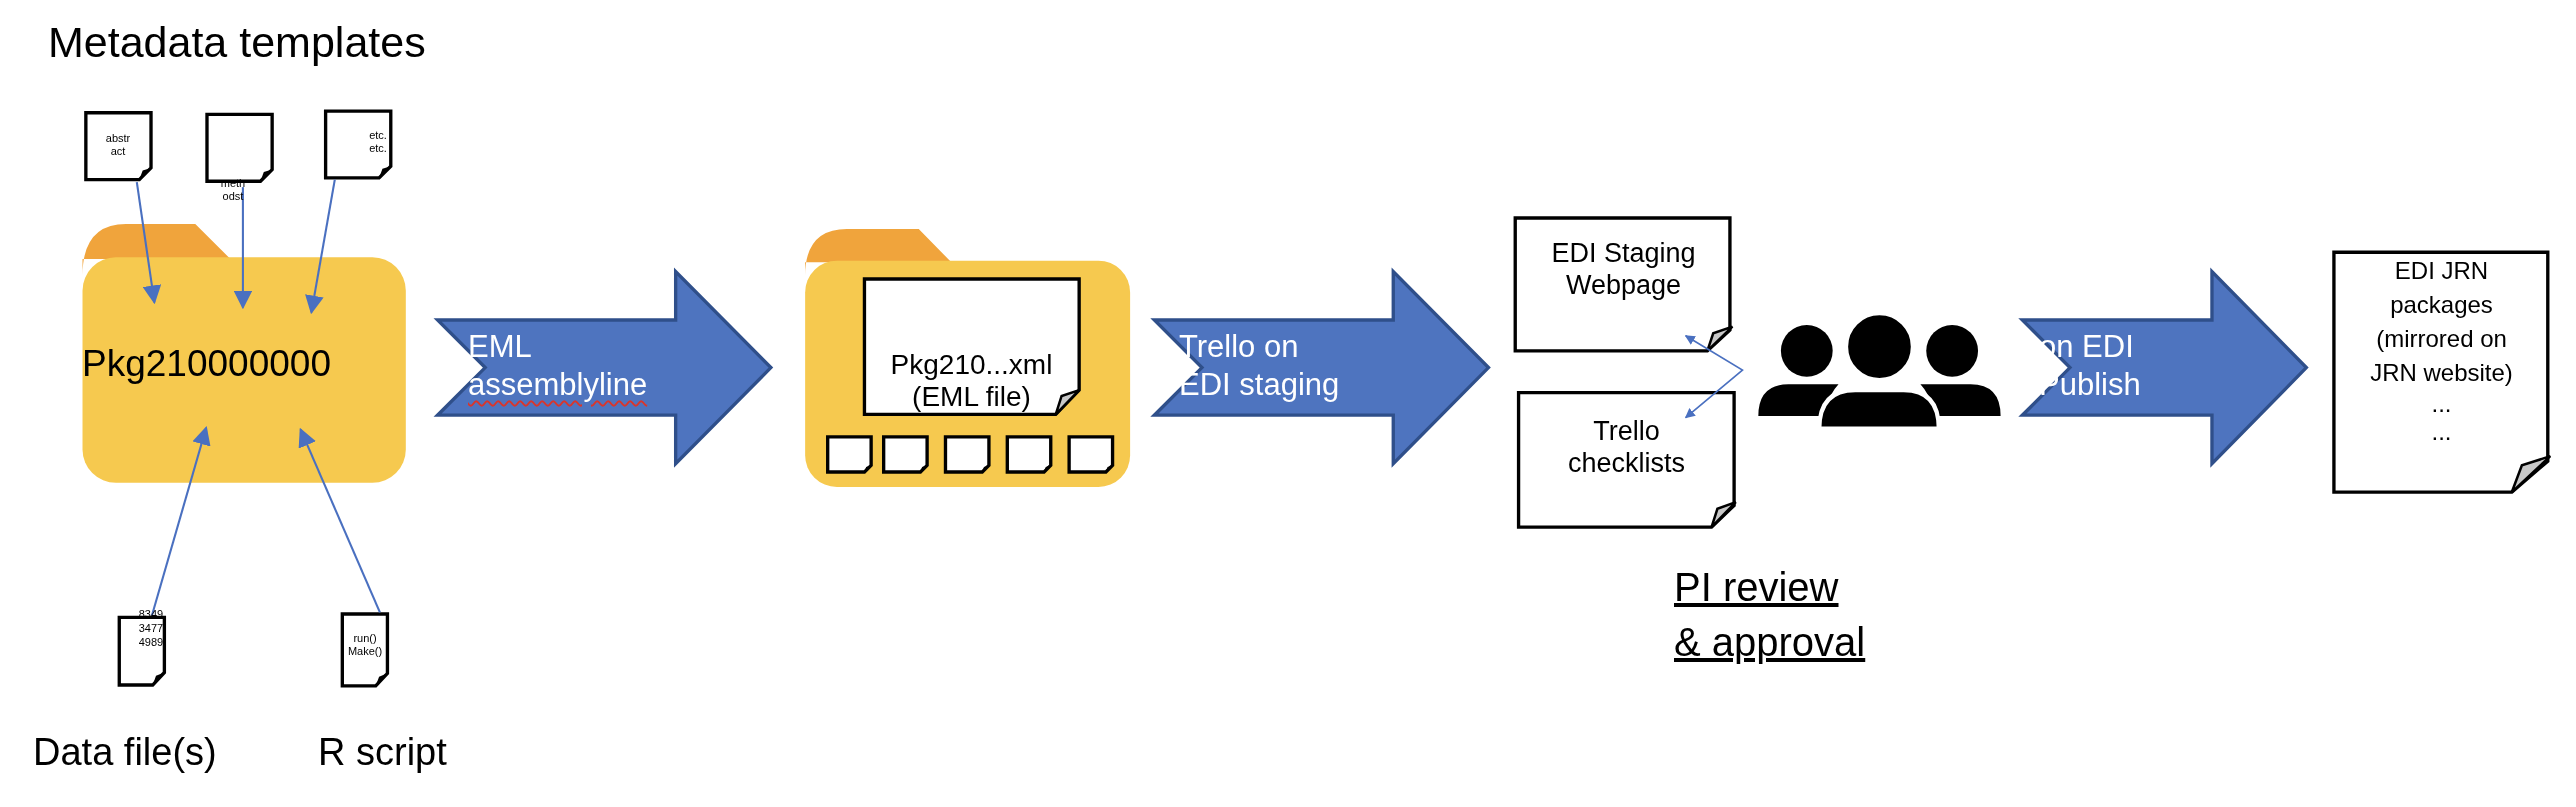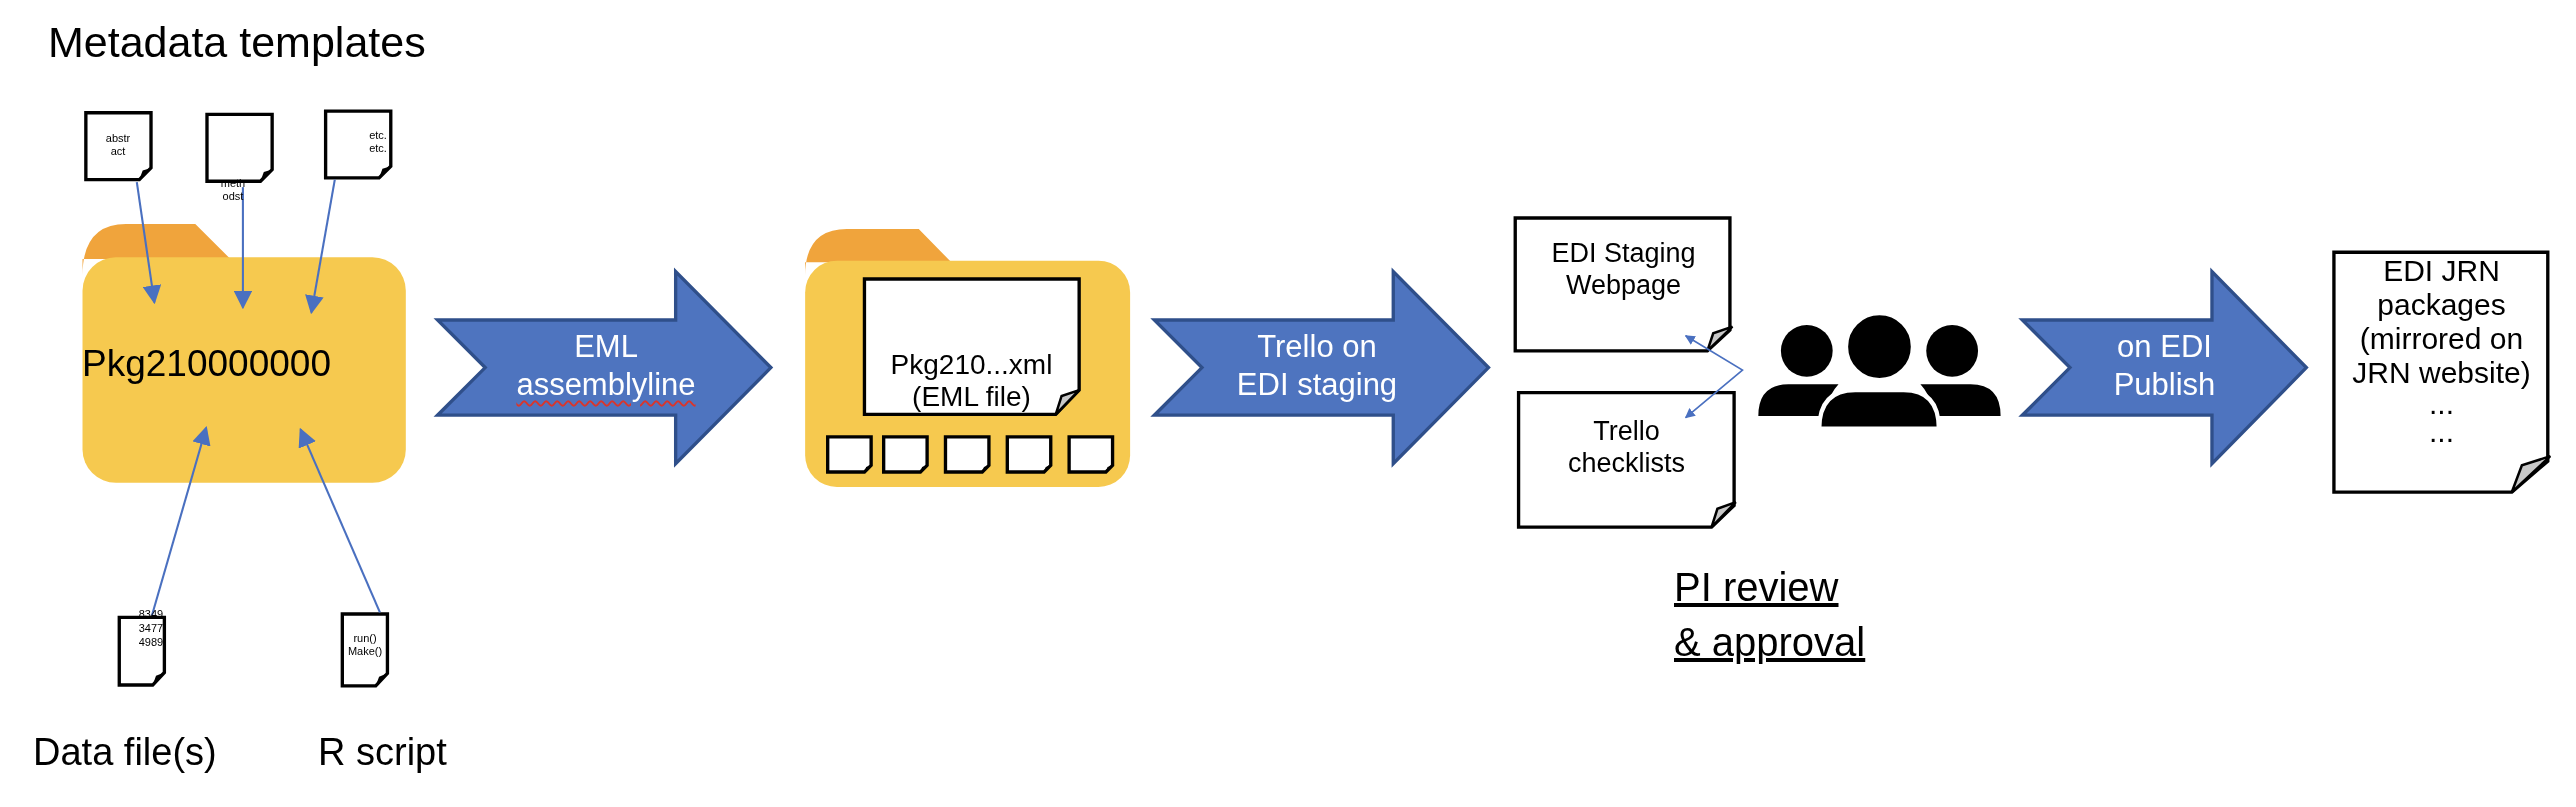--- a/index.html
+++ b/index.html
@@ -4,21 +4,21 @@
 <style>
   html, body { margin:0; padding:0; background:#ffffff; }
   body { width:2576px; height:807px; position:relative; overflow:hidden;
          font-family:"Liberation Sans", sans-serif; color:#000; }
   svg#diagram { position:absolute; left:0; top:0; }
   .lbl { position:absolute; white-space:nowrap; }
   .title { font-size:43px; left:48px; top:18.4px; }
   .cal { font-family:"Liberation Sans", sans-serif; font-size:38px; }
   .tiny { position:absolute; font-size:11px; text-align:center; line-height:13.4px; }
   .med { position:absolute; text-align:center; line-height:32px; font-size:28px; }
-  .arrow-txt { position:absolute; text-align:center; color:#fff; font-size:31px; line-height:38px; }
+  .arrow-txt { position:absolute; color:#fff; font-size:31px; line-height:38px; }
   .squig { text-decoration: underline wavy #d9352b; text-decoration-thickness:1.7px; text-underline-offset:5px; }
 </style>
 </head>
 <body>
 
 <svg id="diagram" width="2576" height="807" viewBox="0 0 3082 966">
   <defs>
     <marker id="ah" viewBox="0 0 10 10" refX="9" refY="5" markerWidth="6" markerHeight="6" orient="auto-start-reverse" markerUnits="strokeWidth">
       <path d="M0,0 L10,5 L0,10 z" fill="#4a70c0"></path>
     </marker>
@@ -175,21 +175,21 @@
 <div class="med" style="left:1520px;top:415px;width:213px;font-size:27px;">
   <div>Trello</div>
   <div>checklists</div>
 </div>
 
 <div class="lbl" style="left:1674px;top:560px;font-size:40px;line-height:55px;text-decoration:underline;">
   <div>PI review</div>
   <div>&amp; approval</div>
 </div>
 
-<div class="med" style="left:2336px;top:254px;width:211px;font-size:30px;line-height:34px;">
+<div class="med" style="left:2336px;top:254px;width:211px;font-size:24px;line-height:34px;">
   <div>EDI JRN</div>
   <div>packages</div>
   <div>(mirrored on</div>
   <div>JRN website)</div>
   <div style="line-height:28px">...</div>
   <div style="line-height:28px">...</div>
 </div>
 
 
 </body></html>

